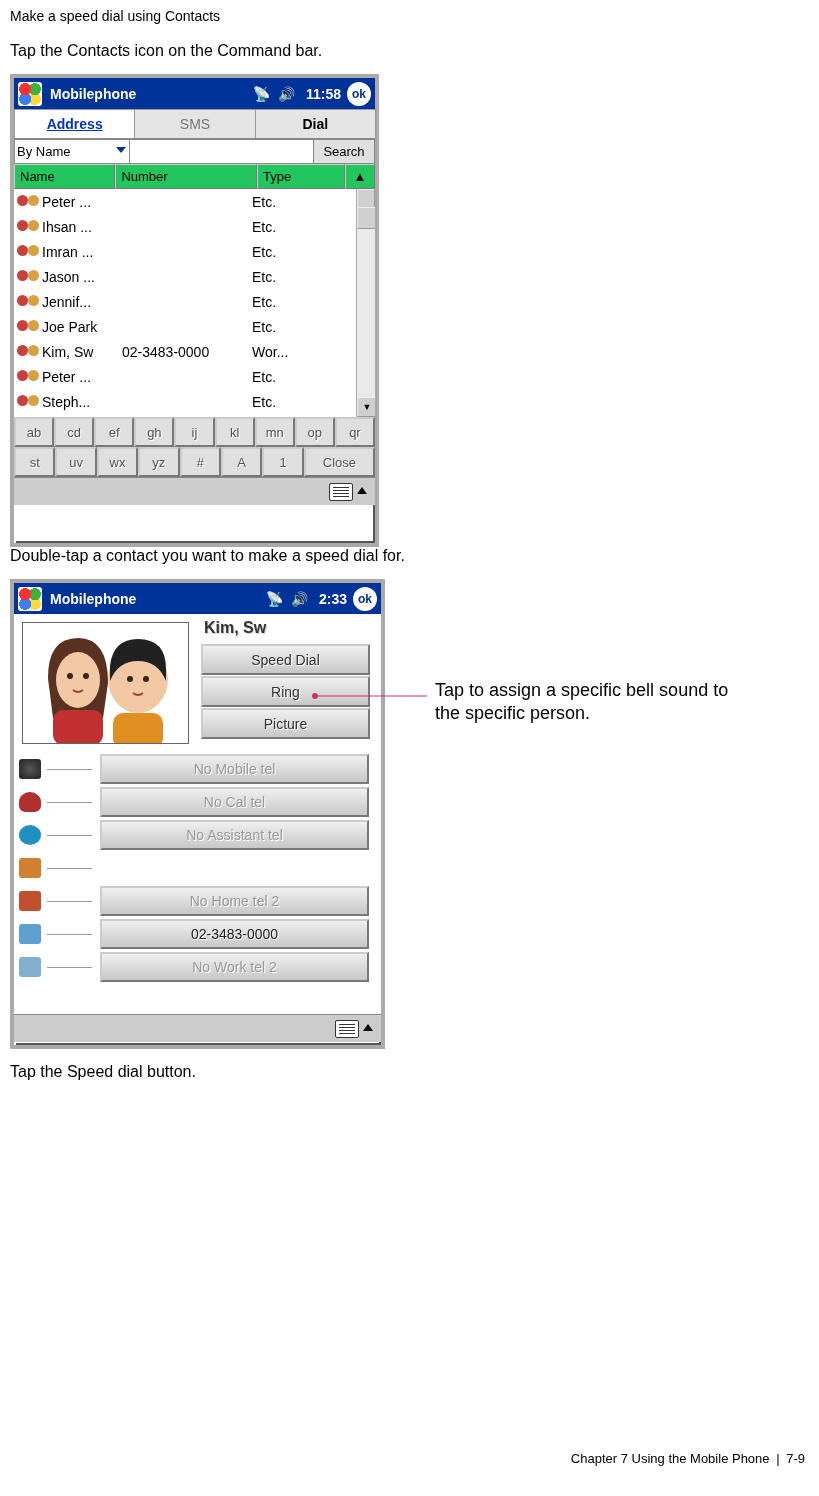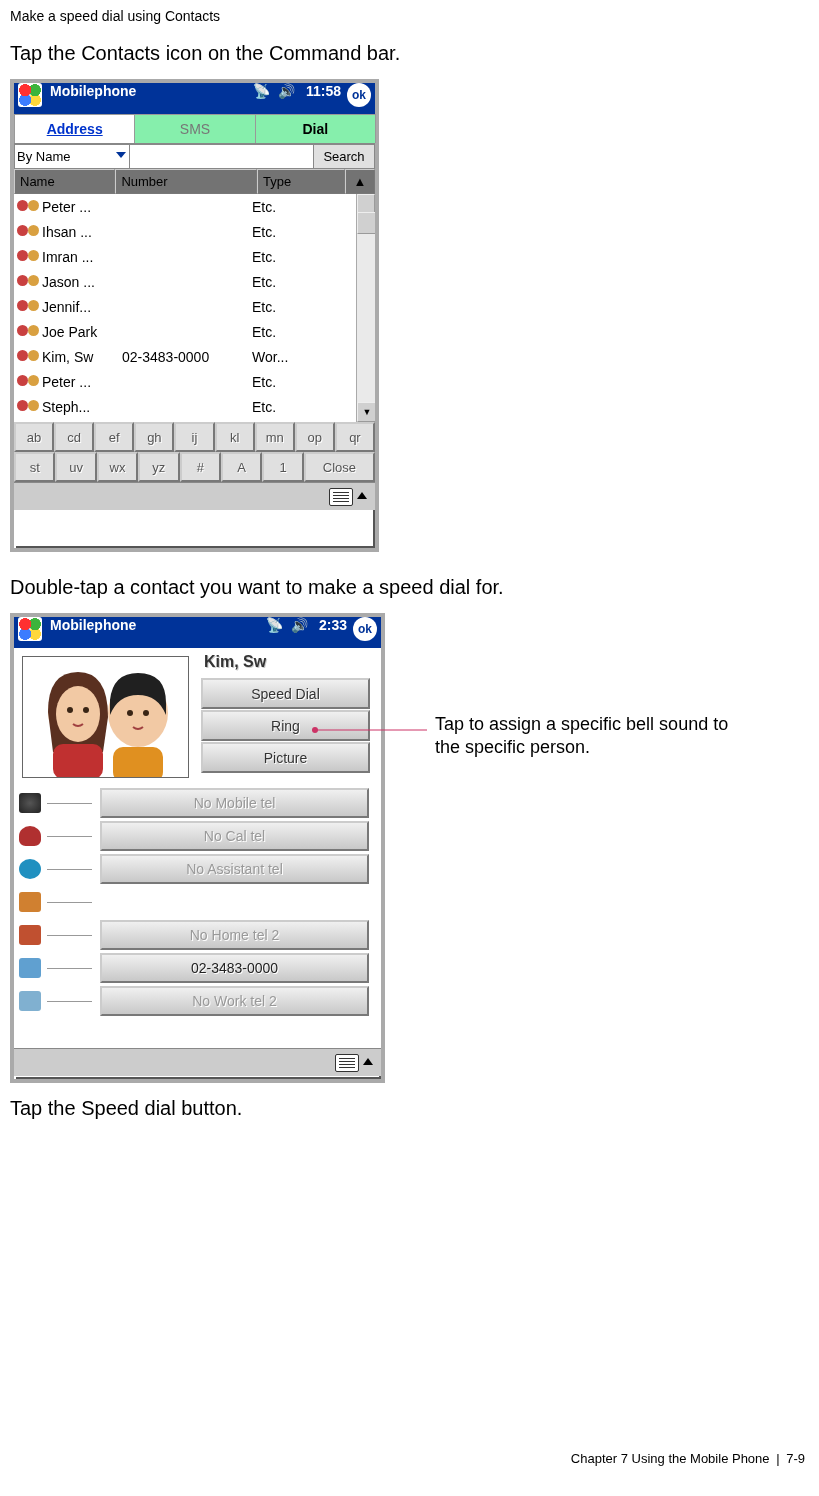--- a/index.html
+++ b/index.html
@@ -8,54 +8,54 @@
     color:#000;
     background:#fff;
     margin:0;
     width:819px;
     height:1496px;
     position:relative;
     padding:8px 10px 0 10px;
     box-sizing:border-box;
   }
   h2{font-size:14px;font-weight:400;margin:0 0 18px 0}
-  p.step{font-size:20px;margin:0 0 14px 0}
+  p.step{font-size:16px;margin:0 0 14px 0}
   .screenshot-frame{
     border:4px solid #aaa;
     box-shadow:inset 2px 2px 0 #fff, inset -2px -2px 0 #555;
     background:#fff;
   }
   .ss1{width:361px;height:465px;position:relative}
   .ss2{width:367px;height:462px;position:relative}
   
-  .titlebar{background:#003399;color:#fff;height:31px;display:flex;align-items:flex-start;font-size:14px;font-weight:bold}
+  .titlebar{background:#003399;color:#fff;height:31px;display:flex;align-items:center;font-size:14px;font-weight:bold}
   .winlogo{width:24px;height:24px;margin-left:4px;border-radius:3px;background:
     radial-gradient(circle at 30% 30%,#ff3030 0 25%,transparent 26%),
     radial-gradient(circle at 70% 30%,#3cb43c 0 25%,transparent 26%),
     radial-gradient(circle at 30% 70%,#3c7cff 0 25%,transparent 26%),
     radial-gradient(circle at 70% 70%,#ffd83c 0 25%,transparent 26%),
     #fff}
   .tb-title{margin-left:8px;flex:1}
   .tb-icon{margin:0 4px;font-size:14px}
   .tb-time{margin:0 6px;font-weight:bold}
   .okbtn{width:24px;height:24px;border-radius:50%;background:#fff;color:#003399;display:flex;align-items:center;justify-content:center;font-size:12px;font-weight:bold;margin-right:4px}
   
   .tabs{display:flex;height:29px;border-bottom:1px solid #888}
-  .tab{flex:1;display:flex;align-items:center;justify-content:center;font-size:14px;background:#86efac;border:1px solid #999;border-bottom:none;margin-right:-1px}
+  .tab{flex:1;display:flex;align-items:center;justify-content:center;font-size:14px;background:#e5e5e5;border:1px solid #999;border-bottom:none;margin-right:-1px}
   .tab.active{background:#fff;color:#0033cc;font-weight:bold;text-decoration:underline}
   .tab.mid{color:#777}
   .tab.dial{font-weight:bold}
   
   .searchrow{display:flex;height:25px}
   .drop{width:110px;border:1px solid #888;display:flex;align-items:center;padding:0 2px;font-size:13px;background:#fff;position:relative}
   .drop::after{content:"";position:absolute;right:3px;top:7px;width:0;height:0;border-left:5px solid transparent;border-right:5px solid transparent;border-top:6px solid #003399}
   .searchinput{flex:1;border:1px solid #888;border-left:none;background:#fff}
   .searchbtn{width:60px;border:1px solid #888;border-left:none;display:flex;align-items:center;justify-content:center;font-size:13px;background:#e0e0e0;font-weight:500}
   
-  .thead{display:flex;height:25px;background:#737373;font-size:13px}
+  .thead{display:flex;height:25px;background:#22c55e;font-size:13px}
   .th{border:1px outset #ccc;display:flex;align-items:center;padding:0 5px}
   .th.name{width:100px}.th.num{width:145px}.th.type{width:85px}
   .th.sc{width:20px;justify-content:center}
   
   .clist{height:228px;overflow:hidden;position:relative}
   .crow{display:flex;height:25px;align-items:center;font-size:14px;font-family:Tahoma,Arial}
   .cicon{width:22px;height:20px;margin:0 3px;position:relative}
   .cicon::before{content:"";position:absolute;left:0;width:11px;height:11px;border-radius:50%;background:#c94040;top:3px}
   .cicon::after{content:"";position:absolute;right:0;width:11px;height:11px;border-radius:50%;background:#d9a040;top:3px}
   .cname{width:80px;overflow:hidden;white-space:nowrap}
@@ -216,21 +216,21 @@
     <div class="lbtn">A</div>
     <div class="lbtn">1</div>
     <div class="lbtn close">Close</div>
   </div>
   <div class="bbar">
     <div class="kbd"></div>
     <div class="tri"></div>
   </div>
 </div>
 
-<p class="step" style="margin-top:24px">Double-tap a contact you want to make a speed dial for.</p>
+<p class="step" style="">Double-tap a contact you want to make a speed dial for.</p>
 
 <div class="annot-wrap" style="position:relative">
   <div class="screenshot-frame ss2">
     <div class="titlebar">
       <div class="winlogo"></div>
       <span class="tb-title">Mobilephone</span>
       <span class="tb-icon">📡</span>
       <span class="tb-icon">🔊</span>
       <span class="tb-time">2:33</span>
       <div class="okbtn">ok</div>

